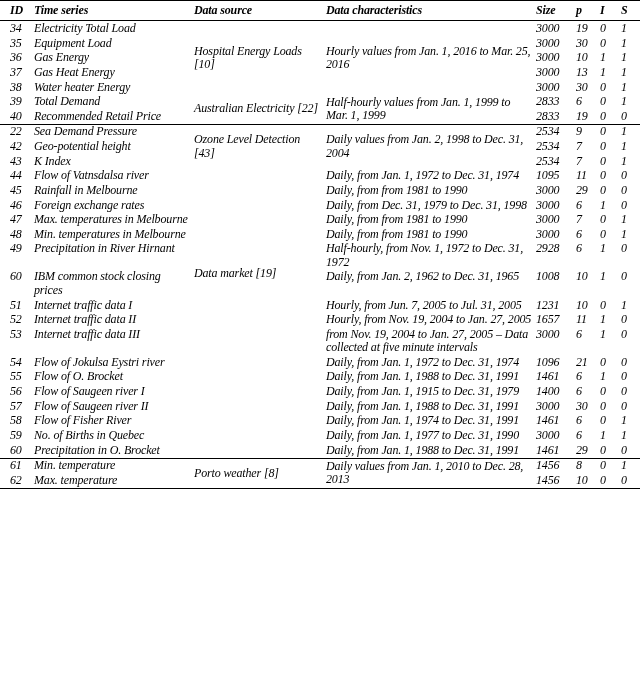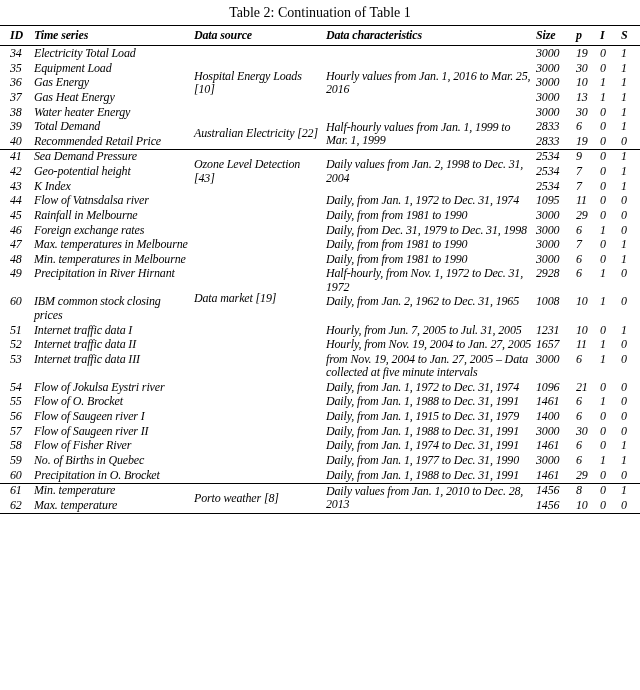--- a/index.html
+++ b/index.html
@@ -49,21 +49,20 @@
   .col-i      { width: 21px; }
   .col-s      { width: 19px; padding-right: 2px; }
   td.merged { vertical-align: middle; }
   td.offset-top { vertical-align: top; padding-top: 98px; }
   tr.section-start td { border-top: 1px solid #000; }
 </style>
 </head>
 <body>
 
 <div class="page">
-  <div class="caption">Table 2: Continuation of Table 1</div>
   <table class="paper-table">
     <thead>
       <tr>
         <th class="col-id">ID</th>
         <th class="col-series">Time series</th>
         <th class="col-source">Data source</th>
         <th class="col-chars">Data characteristics</th>
         <th class="col-size">Size</th>
         <th class="col-p">p</th>
         <th class="col-i">I</th>
@@ -125,21 +124,21 @@
         </tr>
         <tr>
           <td class="col-id">40</td>
           <td class="col-series">Recommended Retail Price</td>
           <td class="col-size">2833</td>
           <td class="col-p">19</td>
           <td class="col-i">0</td>
           <td class="col-s">0</td>
         </tr>
         <tr class="section-start">
-          <td class="col-id">41</td>
+          <td class="col-id">22</td>
           <td class="col-series">Sea Demand Pressure</td>
           <td class="col-source merged" rowspan="3">Ozone Level Detection [43]</td>
           <td class="col-chars merged" rowspan="3">Daily values from Jan. 2, 1998 to Dec. 31, 2004</td>
           <td class="col-size">2534</td>
           <td class="col-p">9</td>
           <td class="col-i">0</td>
           <td class="col-s">1</td>
         </tr>
         <tr>
           <td class="col-id">42</td>

